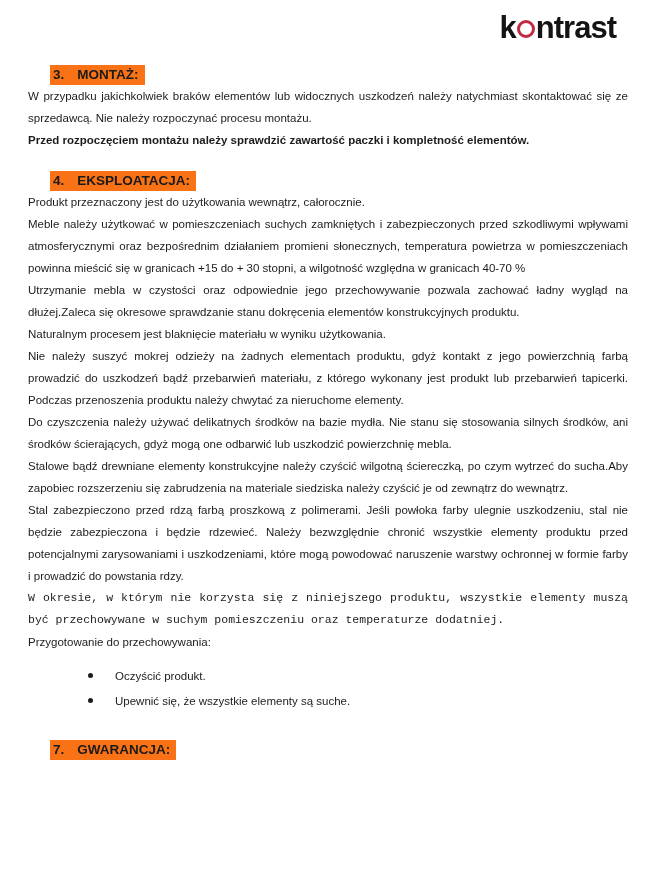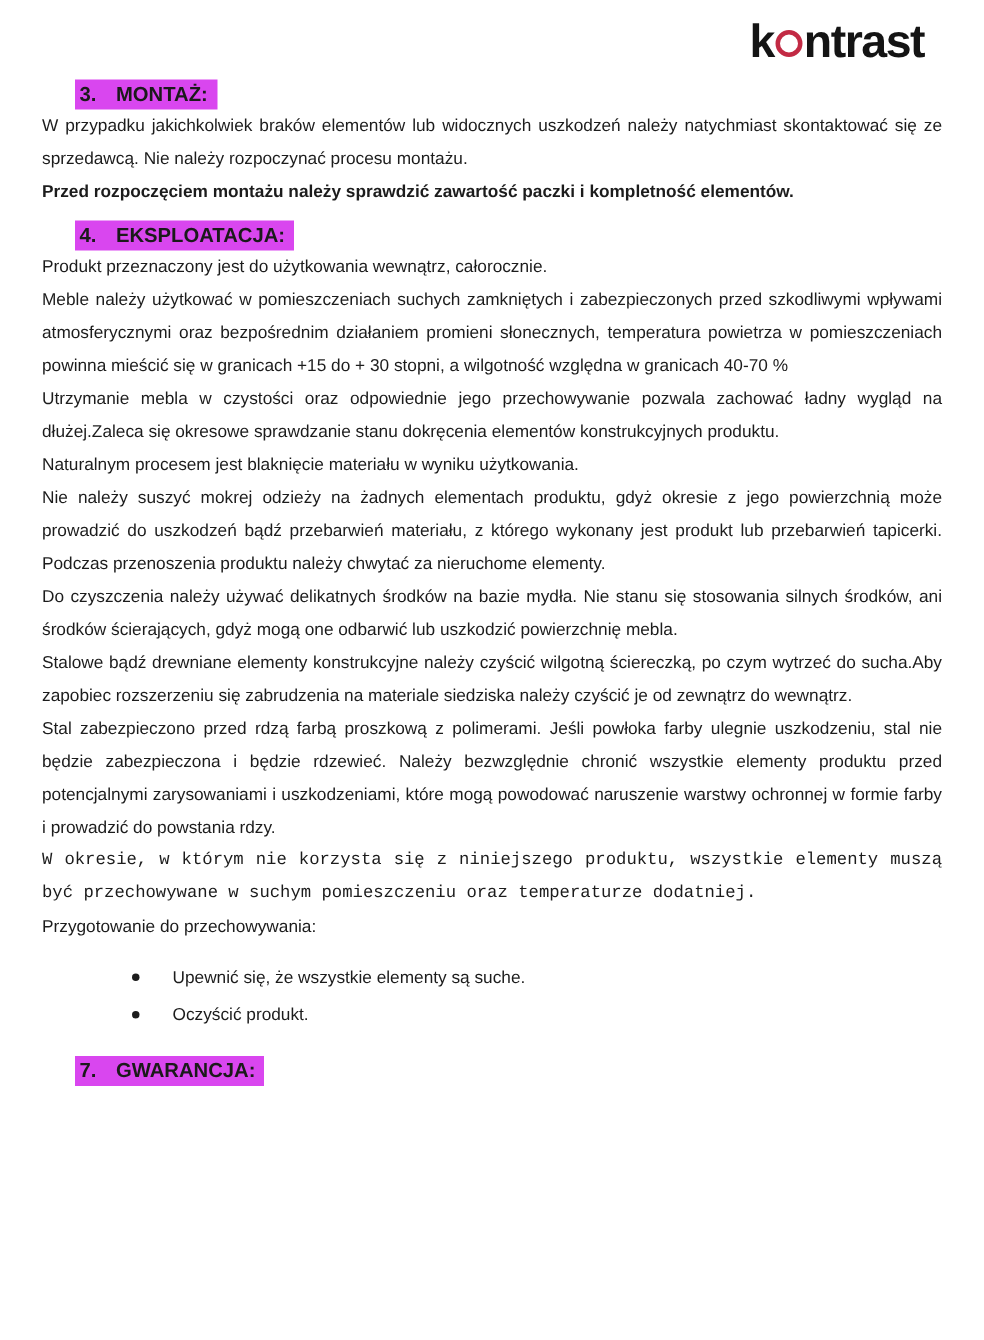--- a/index.html
+++ b/index.html
@@ -21,21 +21,21 @@
   .logo-o {
     display: inline-block;
     width: 12px; height: 12px;
     border: 3px solid #c22a44;
     border-radius: 50%;
     margin: 0 1px;
   }
 
   
   .heading { margin: 7px 0 0 22px; font-size: 13.5px; font-weight: 700; color: #1a1a1a; }
-  .heading .badge { background: #d946ef; display: inline-block; padding: 2px 6px 3px 3px; }
+  .heading .badge { background: #f97316; display: inline-block; padding: 2px 6px 3px 3px; margin-top: 12px; }
   .heading .h-num { margin-right: 13px; }
 
   
   p.para {
     margin: 0;
     font-size: 11.5px;
     line-height: 22px;
     text-align: justify;
   }
   p.para.single { text-align: left; }
@@ -82,31 +82,31 @@
   <p class="para mt8">W przypadku jakichkolwiek braków elementów lub widocznych uszkodzeń należy natychmiast skontaktować się ze sprzedawcą. Nie należy rozpoczynać procesu montażu.</p>
   <p class="para single bold mt17">Przed rozpoczęciem montażu należy sprawdzić zawartość paczki i kompletność elementów.</p>
 
   <div class="heading mt8">
     <span class="badge"><span class="h-num">4.</span><span>EKSPLOATACJA:</span></span>
   </div>
   <p class="para single mt16">Produkt przeznaczony jest do użytkowania wewnątrz, całorocznie.</p>
   <p class="para mt0">Meble należy użytkować w pomieszczeniach suchych zamkniętych i zabezpieczonych przed szkodliwymi wpływami atmosferycznymi oraz bezpośrednim działaniem promieni słonecznych, temperatura powietrza w pomieszczeniach powinna mieścić się w granicach +15 do + 30 stopni, a wilgotność względna w granicach 40-70 %</p>
   <p class="para mt6">Utrzymanie mebla w czystości oraz odpowiednie jego przechowywanie pozwala zachować ładny wygląd na dłużej.Zaleca się okresowe sprawdzanie stanu dokręcenia elementów konstrukcyjnych produktu.</p>
   <p class="para single mt6">Naturalnym procesem jest blaknięcie materiału w wyniku użytkowania.</p>
-  <p class="para mt6">Nie należy suszyć mokrej odzieży na żadnych elementach produktu, gdyż okresie z jego powierzchnią może prowadzić do uszkodzeń bądź przebarwień materiału, z którego wykonany jest produkt lub przebarwień tapicerki. Podczas przenoszenia produktu należy chwytać za nieruchome elementy.</p>
+  <p class="para mt6">Nie należy suszyć mokrej odzieży na żadnych elementach produktu, gdyż kontakt z jego powierzchnią farbą prowadzić do uszkodzeń bądź przebarwień materiału, z którego wykonany jest produkt lub przebarwień tapicerki. Podczas przenoszenia produktu należy chwytać za nieruchome elementy.</p>
 
   <p class="para mt16">Do czyszczenia należy używać delikatnych środków na bazie mydła. Nie stanu się stosowania silnych środków, ani środków ścierających, gdyż mogą one odbarwić lub uszkodzić powierzchnię mebla.</p>
   <p class="para mt6">Stalowe bądź drewniane elementy konstrukcyjne należy czyścić wilgotną ściereczką, po czym wytrzeć do sucha.Aby zapobiec rozszerzeniu się zabrudzenia na materiale siedziska należy czyścić je od zewnątrz do wewnątrz.</p>
   <p class="para mtm2">Stal zabezpieczono przed rdzą farbą proszkową z polimerami. Jeśli powłoka farby ulegnie uszkodzeniu, stal nie będzie zabezpieczona i będzie rdzewieć. Należy bezwzględnie chronić wszystkie elementy produktu przed potencjalnymi zarysowaniami i uszkodzeniami, które mogą powodować naruszenie warstwy ochronnej w formie farby i prowadzić do powstania rdzy.</p>
 
   <p class="para mt14">W okresie, w którym nie korzysta się z niniejszego produktu, wszystkie elementy muszą być przechowywane w suchym pomieszczeniu oraz temperaturze dodatniej.</p>
   <p class="para single mt8">Przygotowanie do przechowywania:</p>
 
   <ul class="bullets">
+    <li><span class="dot"></span><span>Oczyścić produkt.</span></li>
     <li><span class="dot"></span><span>Upewnić się, że wszystkie elementy są suche.</span></li>
-    <li><span class="dot"></span><span>Oczyścić produkt.</span></li>
   </ul>
 
   <div class="heading mt16">
     <span class="badge"><span class="h-num">7.</span><span>GWARANCJA:</span></span>
   </div>
 
 </div>
 
 </body></html>

